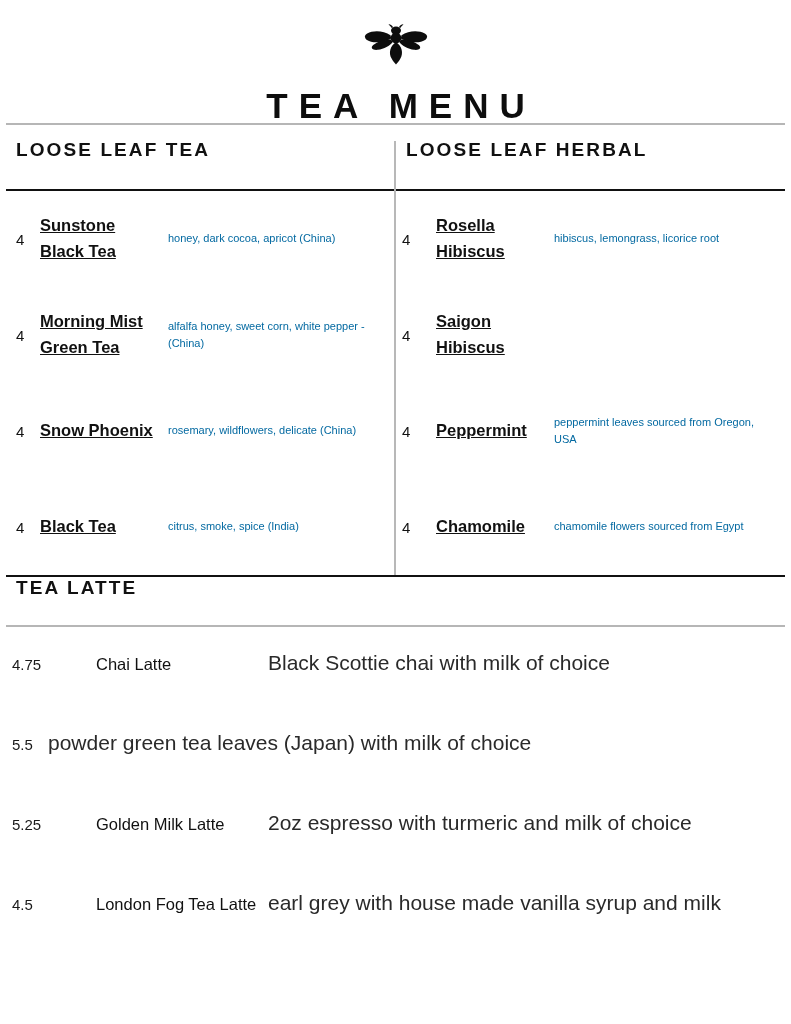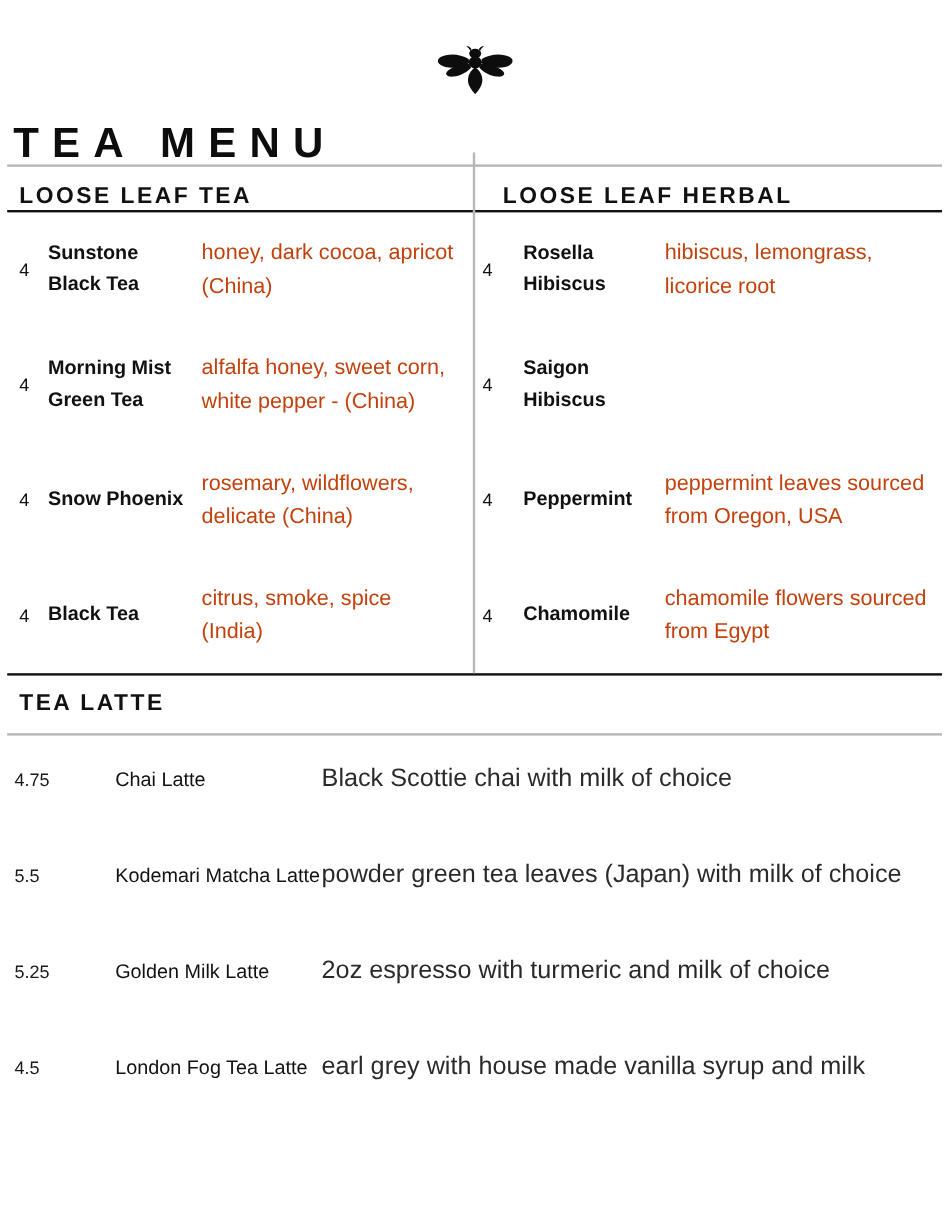--- a/index.html
+++ b/index.html
@@ -19,21 +19,22 @@
   .page {
     position: relative;
     width: 791px;
     height: 1024px;
     background: #ffffff;
     overflow: hidden;
   }
 
   
   .masthead {
-    padding-top: 36px;
+    padding-top: 22px;
+    text-align: center;
   }
 
   .bee-logo {
     display: block;
     margin: 0 auto;
     width: 66px;
     height: 44px;
   }
 
   .menu-title {
@@ -55,43 +56,43 @@
     border-top: 2px solid #b6b6b6;
   }
   .rule-dark {
     height: 0;
     border-top: 2px solid #111111;
   }
 
   
   .section-head-band {
     position: relative;
-    height: 36px;
+    height: 64px;
   }
   .section-head-band.two-col .col-head {
     position: absolute;
     top: 0;
     height: 50px;
     display: flex;
     align-items: center;
   }
   .col-head.left  { left: 16px; }
-  .col-head.right { left: 419px; text-align: center; }
+  .col-head.right { left: 406px; text-align: center; }
 
   .section-title {
     font-size: 19px;
     font-weight: bold;
     letter-spacing: 2.1px;
     color: #111111;
     white-space: nowrap;
   }
 
   .section-head-band.one-col {
     display: flex;
-    align-items: center;
+    align-items: flex-start;
     padding-left: 16px;
     height: 48px;
   }
 
   
   .cols {
     position: relative;
     height: 384px;
   }
 
@@ -137,29 +138,29 @@
     line-height: 1.55;
     color: #111111;
     flex: none;
     width: 128px;
   }
   .col.right .item-name {
     width: 118px;
   }
 
   .item-desc {
-    font-size: 18px;
+    font-size: 11px;
     line-height: 1.55;
-    color: #c2410c;
+    color: #0369a1;
     flex: 1;
     padding-right: 14px;
   }
 
   
-  .item-name .nm-line { display: block; }
+  .item-name .nm-line { display: block; text-decoration: underline; }
 
   
   .latte-list {
     padding-top: 24px;
   }
 
   .latte-row {
     display: flex;
     align-items: baseline;
     height: 80px;
@@ -326,21 +327,20 @@
   <div class="latte-list">
 
     <div class="latte-row">
       <div class="latte-price">4.75</div>
       <div class="latte-name">Chai Latte</div>
       <div class="latte-desc">Black Scottie chai with milk of choice</div>
     </div>
 
     <div class="latte-row">
       <div class="latte-price">5.5</div>
-      <div class="latte-name">Kodemari Matcha Latte</div>
       <div class="latte-desc">powder green tea leaves (Japan) with milk of choice</div>
     </div>
 
     <div class="latte-row">
       <div class="latte-price">5.25</div>
       <div class="latte-name">Golden Milk Latte</div>
       <div class="latte-desc">2oz espresso with turmeric and milk of choice</div>
     </div>
 
     <div class="latte-row">

